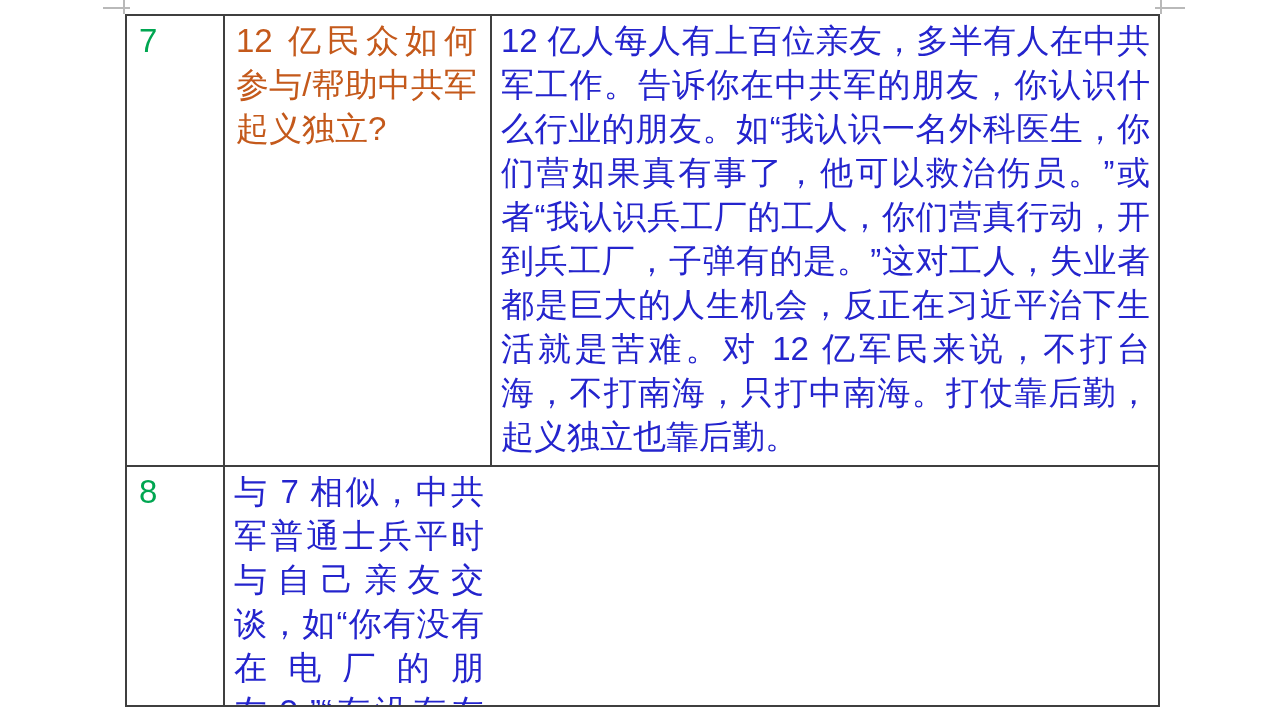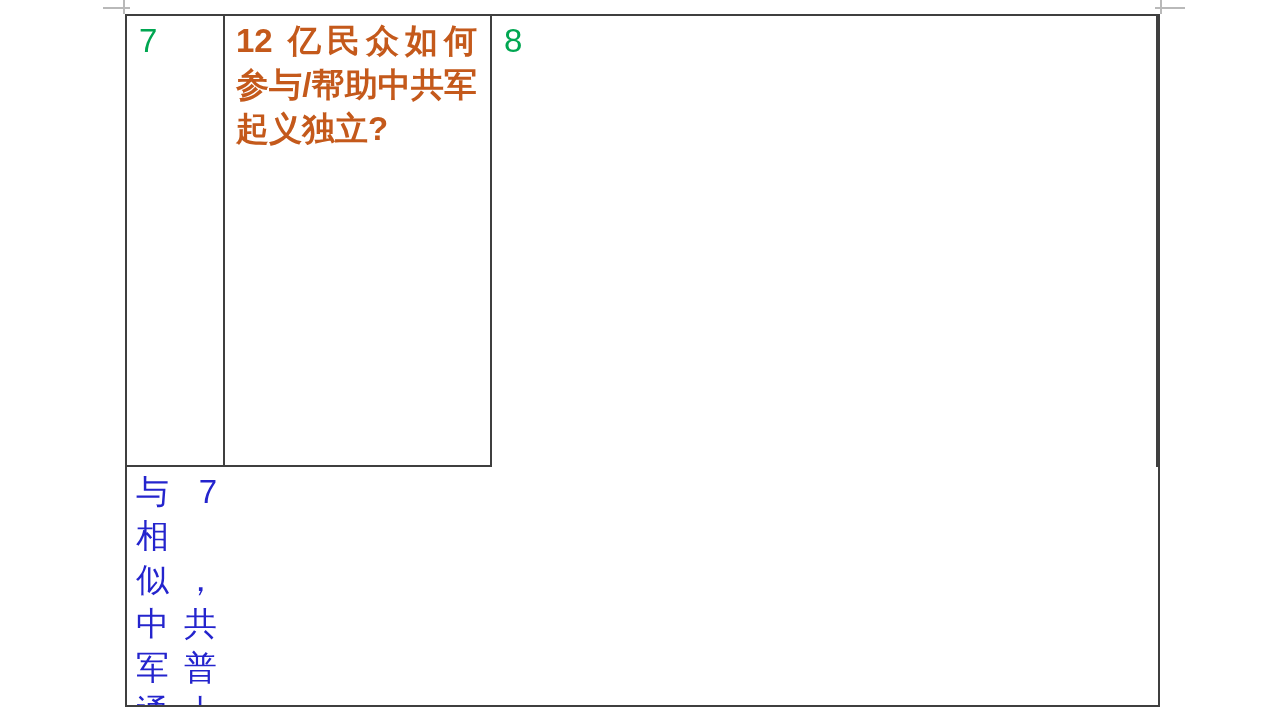--- a/index.html
+++ b/index.html
@@ -40,21 +40,20 @@
 
   .num-cell {
     color: var(--green, #00a651);
     padding: 3px 8px 0 12px;
   }
   .question-cell {
     color: var(--orange, #c4591b);
     padding: 3px 13px 0 11px;
     text-align: justify;
     word-break: break-all;
-    font-weight: bold;
   }
   .answer-cell {
     color: var(--blue, #2424cd);
     padding: 3px 8px 0 9px;
     text-align: justify;
     word-break: break-all;
   }
 </style>
 </head>
 <body>
@@ -67,20 +66,23 @@
   <div class="mark mark-tr-v"></div>
 
   <div class="qa-table">
 
     <div class="cell num-cell">
       <span>7</span>
     </div>
     <div class="cell question-cell">
       <span>12 亿民众如何参与/帮助中共军起义独立?</span>
     </div>
+    <div class="cell answer-cell last-col">
+      <span>12 亿人每人有上百位亲友，多半有人在中共军工作。告诉你在中共军的朋友，你认识什么行业的朋友。如“我认识一名外科医生，你们营如果真有事了，他可以救治伤员。”或者“我认识兵工厂的工人，你们营真行动，开到兵工厂，子弹有的是。”这对工人，失业者都是巨大的人生机会，反正在习近平治下生活就是苦难。对 12 亿军民来说，不打台海，不打南海，只打中南海。打仗靠后勤，起义独立也靠后勤。</span>
+    </div>
 
     <div class="cell num-cell last-row">
       <span>8</span>
     </div>
     <div class="cell answer-cell last-col last-row">
       <span>与 7 相似，中共军普通士兵平时与自己亲友交谈，如“你有没有在电厂的朋友？”“有没有在水厂的朋友？”到时候这些朋友能抵制习近平命令，继续给起义独立军供水供电。</span>
     </div>
 
   </div>
 </div>

